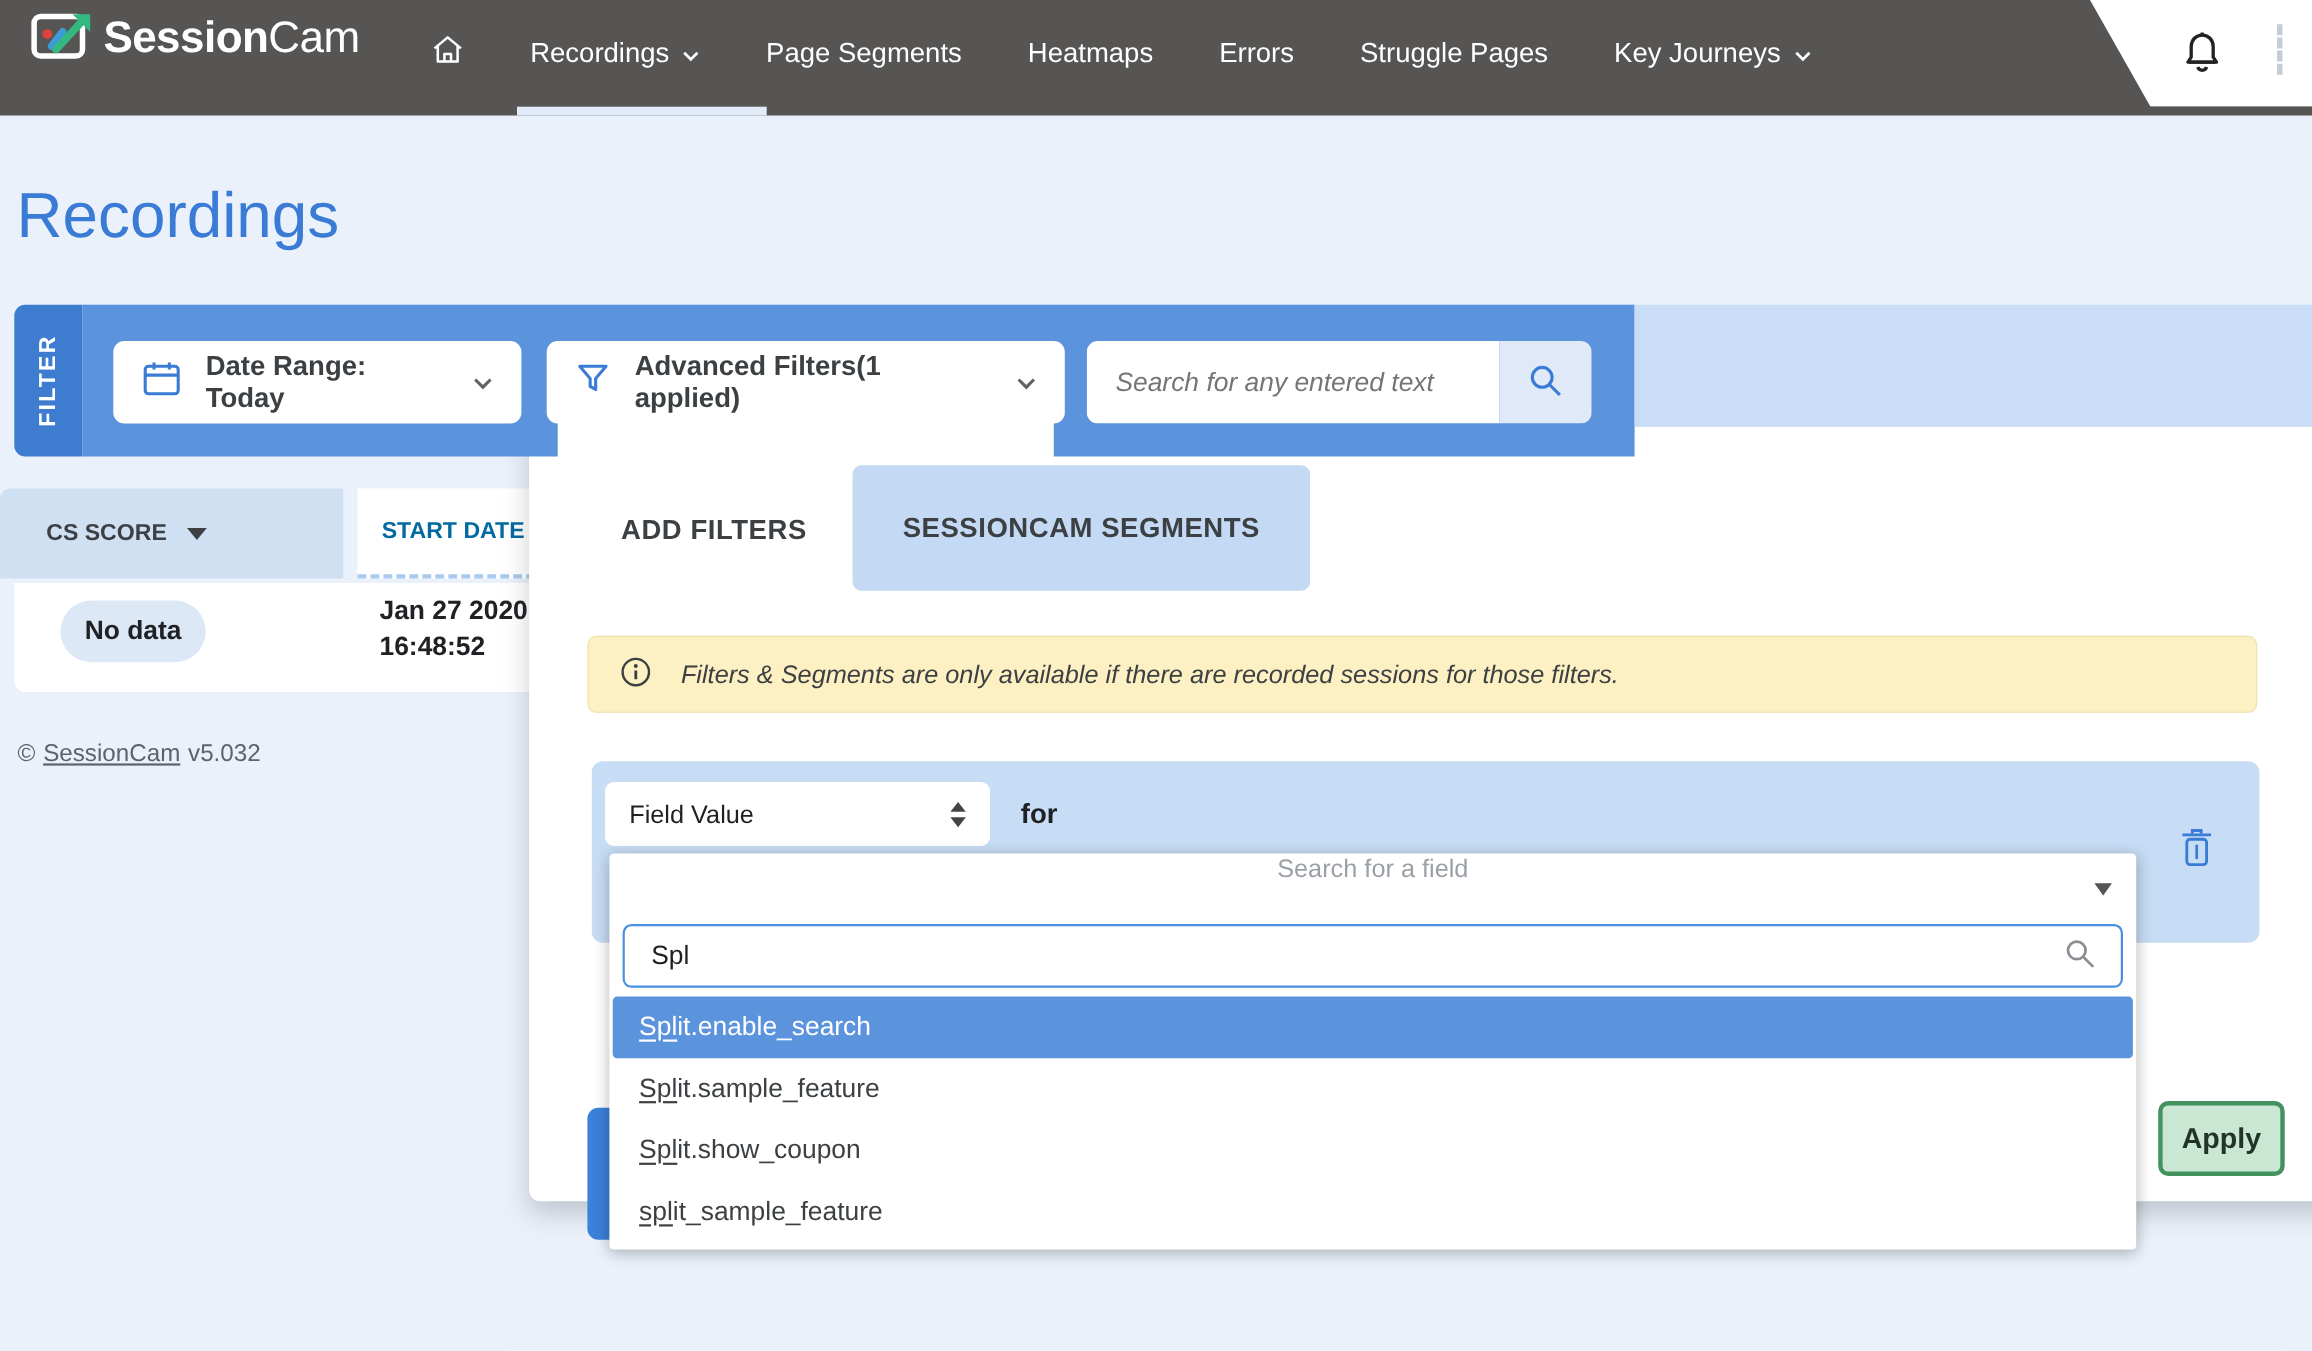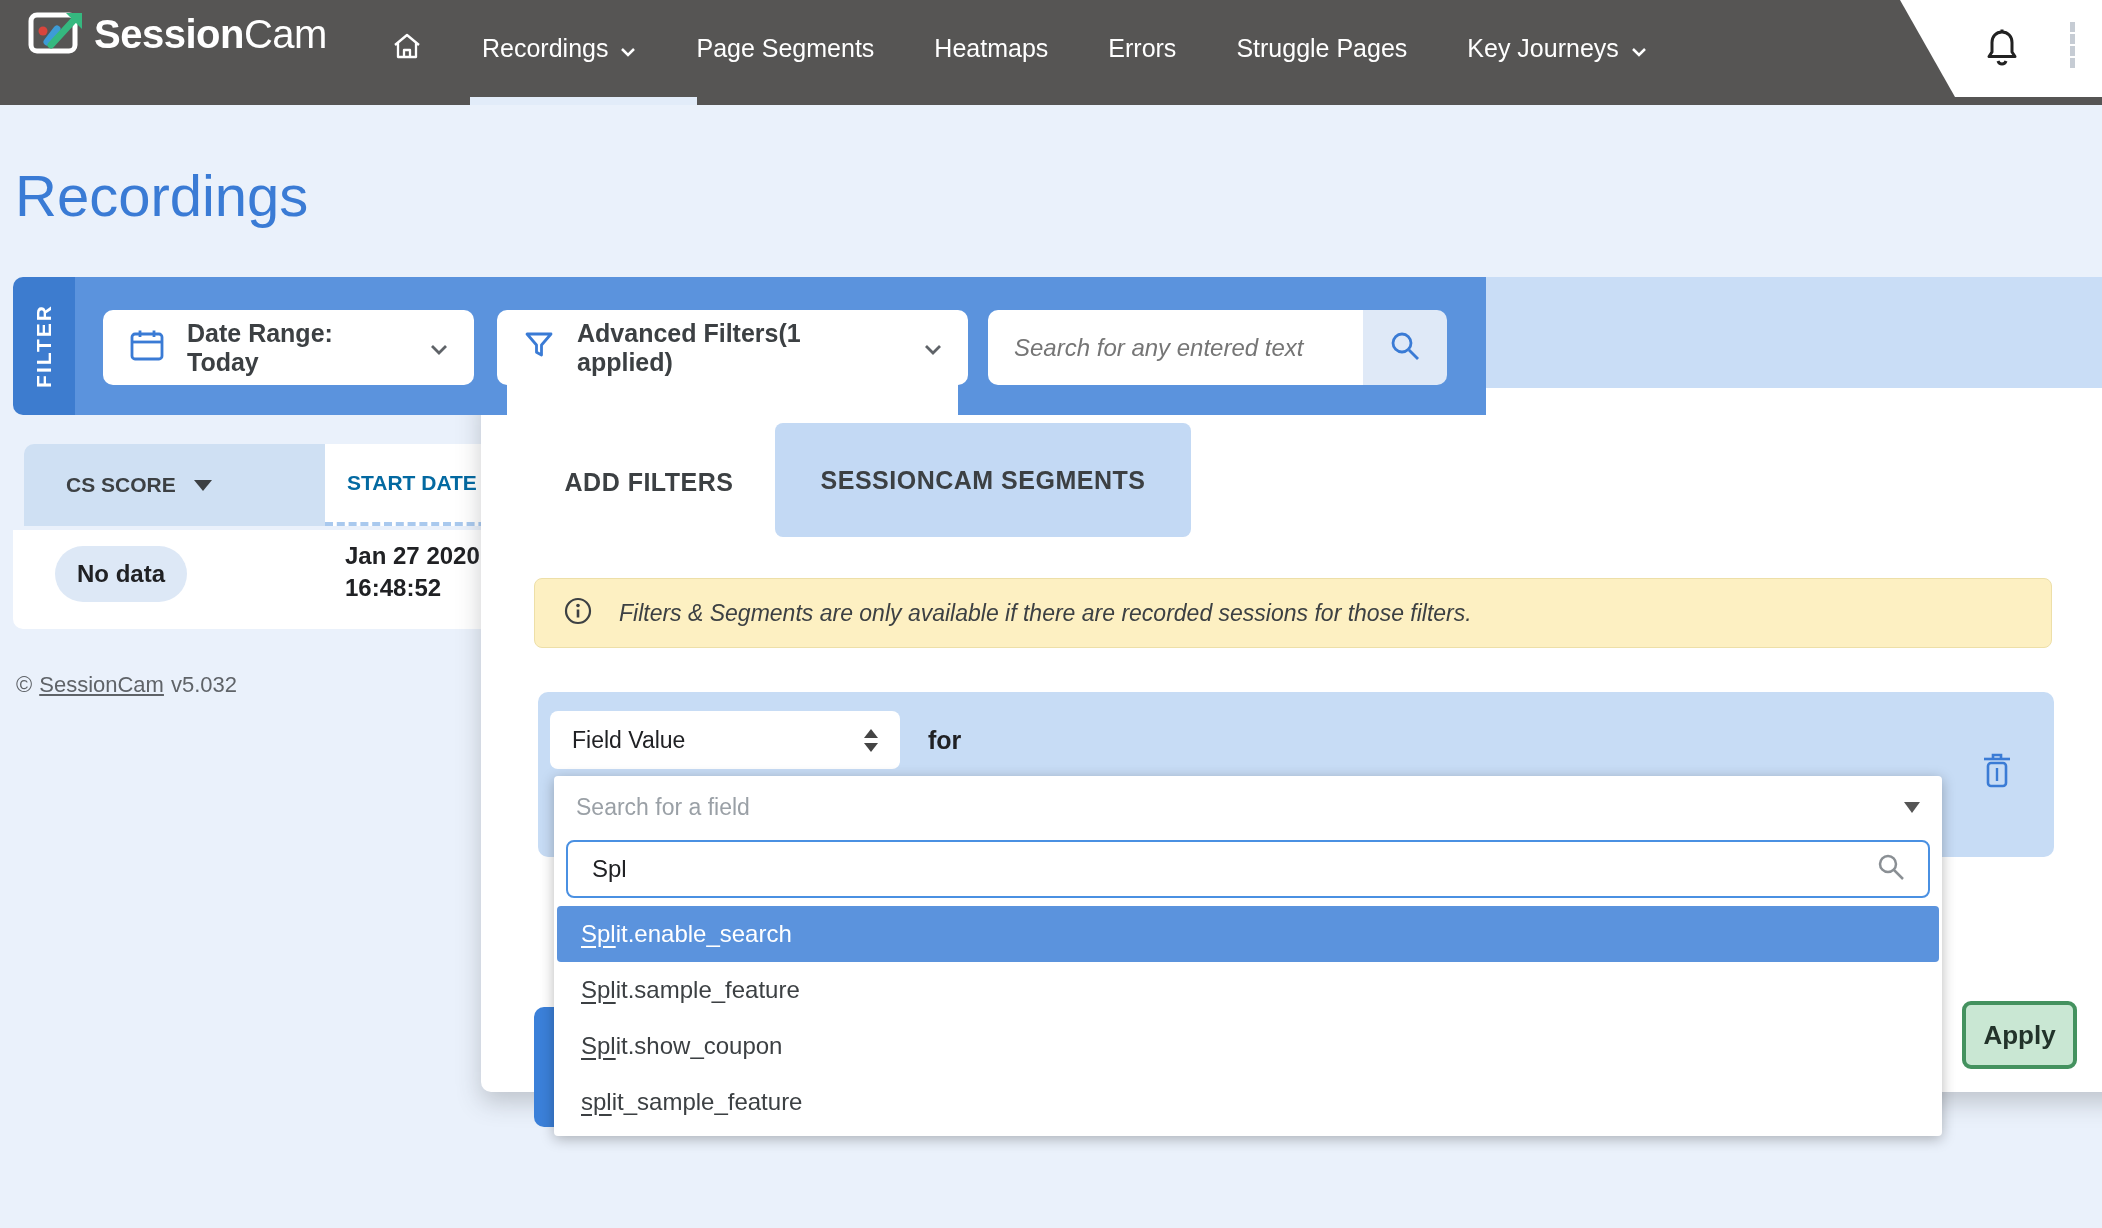--- a/index.html
+++ b/index.html
@@ -33,21 +33,21 @@
   .btn-date{left:103px;top:310px;width:371px;height:75px;}
   .btn-adv{left:497px;top:310px;width:471px;height:75px;}
   .adv-connector{position:absolute;left:507px;top:375px;width:451px;height:45px;background:#fff;z-index:29;}
   .chev{margin-left:auto;}
   .search-wrap{position:absolute;left:988px;top:310px;width:459px;height:75px;border-radius:10px;overflow:hidden;display:flex;z-index:30;}
   .search-input{flex:1;border:none;outline:none;background:#fff;font-family:"Liberation Sans",sans-serif;font-size:24px;font-style:italic;color:#3c4043;padding:0 26px;}
   .search-input::placeholder{color:#757575;font-style:italic;}
   .search-btn{width:84px;background:#dfe9f7;border:none;display:flex;align-items:center;justify-content:center;cursor:pointer;}
 
   
-  .th-cs{position:absolute;left:24px;top:444px;width:312px;height:82px;background:#cfe0f3;border-radius:10px 0 0 0;display:flex;align-items:center;padding-left:42px;gap:18px;font-size:21px;font-weight:700;color:#3c4043;box-sizing:border-box;cursor:pointer;}
+  .th-cs{position:absolute;left:0;top:444px;width:312px;height:82px;background:#cfe0f3;border-radius:10px 0 0 0;display:flex;align-items:center;padding-left:42px;gap:18px;font-size:21px;font-weight:700;color:#3c4043;box-sizing:border-box;cursor:pointer;}
   .sort-caret{width:0;height:0;border-left:9px solid transparent;border-right:9px solid transparent;border-top:11px solid #3c4043;}
   .th-sd{position:absolute;left:325px;top:444px;width:185px;height:82px;background:#fff;border-bottom:4px dashed #a9c9ee;display:flex;align-items:center;padding-left:22px;font-size:21px;font-weight:700;color:#0369a1;box-sizing:border-box;cursor:pointer;}
   .row-bg{position:absolute;left:13px;top:530px;width:497px;height:99px;background:#fff;border-radius:0 0 0 10px;}
   .pill{position:absolute;left:55px;top:546px;width:132px;height:56px;background:#dde8f6;border-radius:28px;display:flex;align-items:center;justify-content:center;font-size:24px;font-weight:700;color:#202124;}
   .date-cell{position:absolute;left:345px;top:540px;font-size:24px;font-weight:700;color:#202124;line-height:32px;}
 
   
   .panel{position:absolute;left:481px;top:388px;width:1894px;height:704px;background:#fff;border-radius:0 0 10px 10px;box-shadow:0 10px 24px rgba(60,64,67,.25);z-index:10;}
   .tab-add{position:absolute;left:62px;top:38px;width:212px;height:112px;display:flex;align-items:center;justify-content:center;font-size:25px;font-weight:700;color:#3c4043;letter-spacing:.5px;cursor:pointer;}
   .tab-seg{position:absolute;left:294px;top:35px;width:416px;height:114px;background:#c3d9f4;border-radius:8px;display:flex;align-items:center;justify-content:center;font-size:25px;font-weight:700;color:#3c4043;letter-spacing:.5px;cursor:pointer;}
@@ -60,21 +60,21 @@
   .car-dn{width:0;height:0;border-left:7px solid transparent;border-right:7px solid transparent;border-top:9px solid #444;}
   .for-label{position:absolute;left:390px;top:19px;height:58px;display:flex;align-items:center;font-size:25px;font-weight:700;color:#202124;}
   .usel{position:absolute;left:448px;top:19px;width:560px;height:58px;background:#fff;border-radius:8px;display:flex;align-items:center;padding:0 24px;font-size:23px;color:#202124;box-sizing:border-box;cursor:pointer;}
   .sel-caret{margin-left:auto;width:0;height:0;border-left:8px solid transparent;border-right:8px solid transparent;border-top:11px solid #555;}
   .trash-wrap{position:absolute;right:42px;top:60px;cursor:pointer;}
   .apply-btn{position:absolute;left:1481px;top:613px;width:115px;height:68px;background:#c9e7d3;border:4px solid #44925f;border-radius:9px;display:flex;align-items:center;justify-content:center;font-size:26px;font-weight:700;color:#22332a;box-sizing:border-box;cursor:pointer;}
   .sliver{position:absolute;left:53px;top:619px;width:22px;height:120px;background:#3b80d9;border-radius:10px 0 0 10px;cursor:pointer;}
 
   
   .combo{position:absolute;left:554px;top:776px;width:1388px;height:360px;background:#fff;border-radius:4px;box-shadow:0 3px 14px rgba(0,0,0,.28);z-index:60;}
-  .combo-head{position:absolute;left:0;top:0;width:100%;height:62px;display:flex;align-items:center;padding:0 22px;color:#9aa0a6;font-size:23px;box-sizing:border-box;cursor:pointer;}
+  .combo-head{position:absolute;left:0;top:0;width:100%;height:62px;display:flex;align-items:center;padding:0 22px;color:#9aa0a6;font-size:23px;box-sizing:border-box;cursor:pointer;flex-direction:column;}
   .combo-input{position:absolute;left:12px;top:64px;width:1364px;height:58px;border:2px solid #4a90e2;border-radius:8px;box-sizing:border-box;display:flex;align-items:center;padding:0 22px;}
   .combo-input input{flex:1;border:none;outline:none;font-family:"Liberation Sans",sans-serif;font-size:24px;color:#202124;background:transparent;}
   .combo-list{position:absolute;left:3px;top:130px;width:1382px;}
   .opt{height:56px;display:flex;align-items:center;padding-left:24px;font-size:24px;color:#3c4043;cursor:pointer;box-sizing:border-box;}
   .opt .match{text-decoration:underline;text-underline-offset:4px;}
   .opt.highlight{background:#5b93dd;color:#fff;border-radius:4px;}
 </style>
 </head>
 <body>
 

